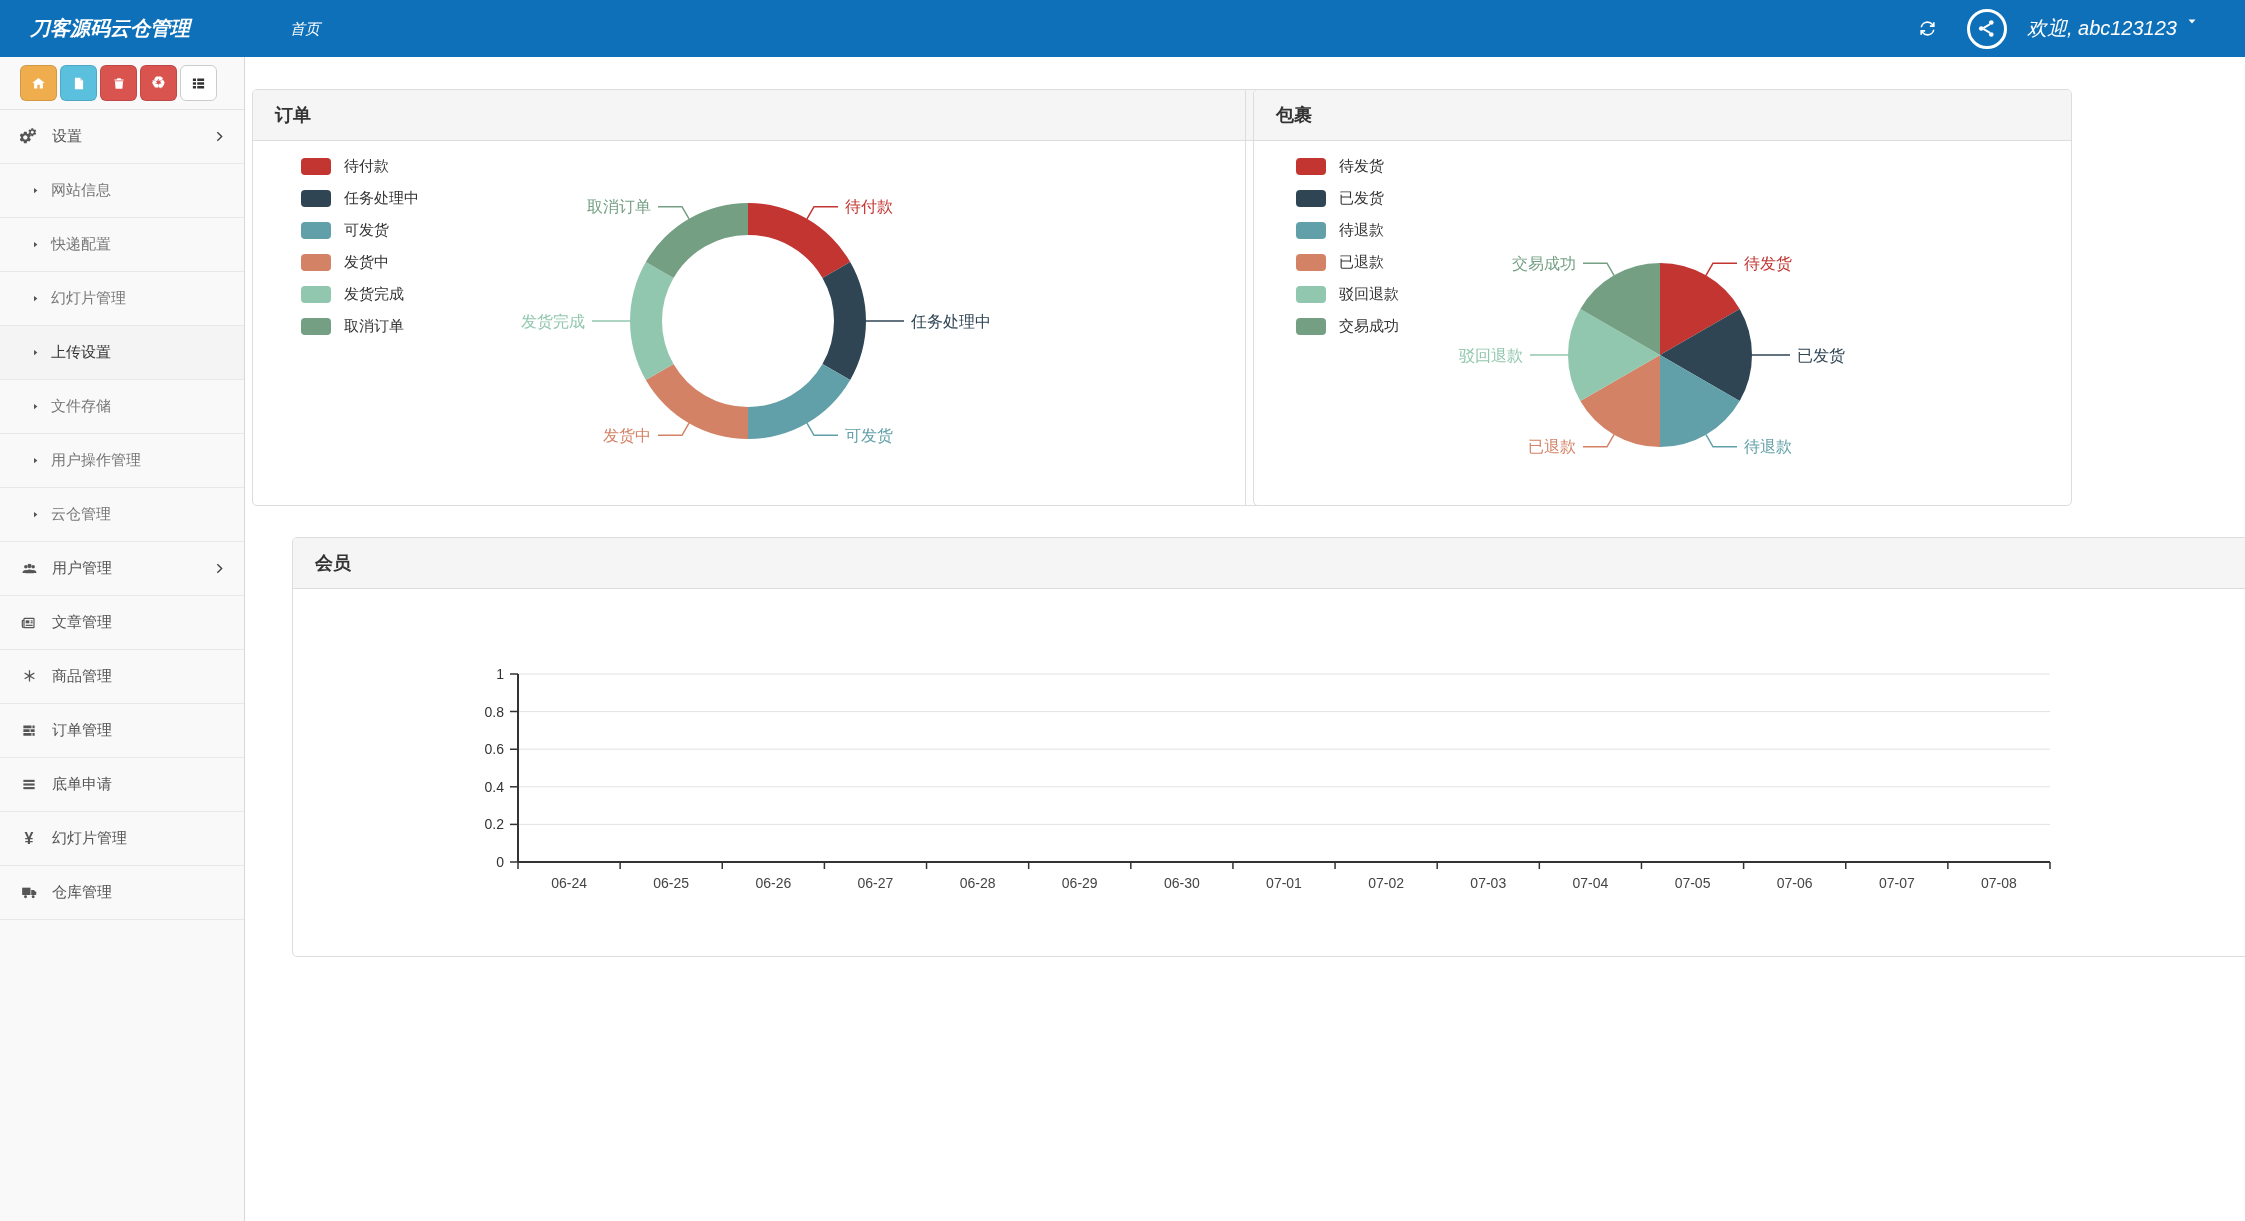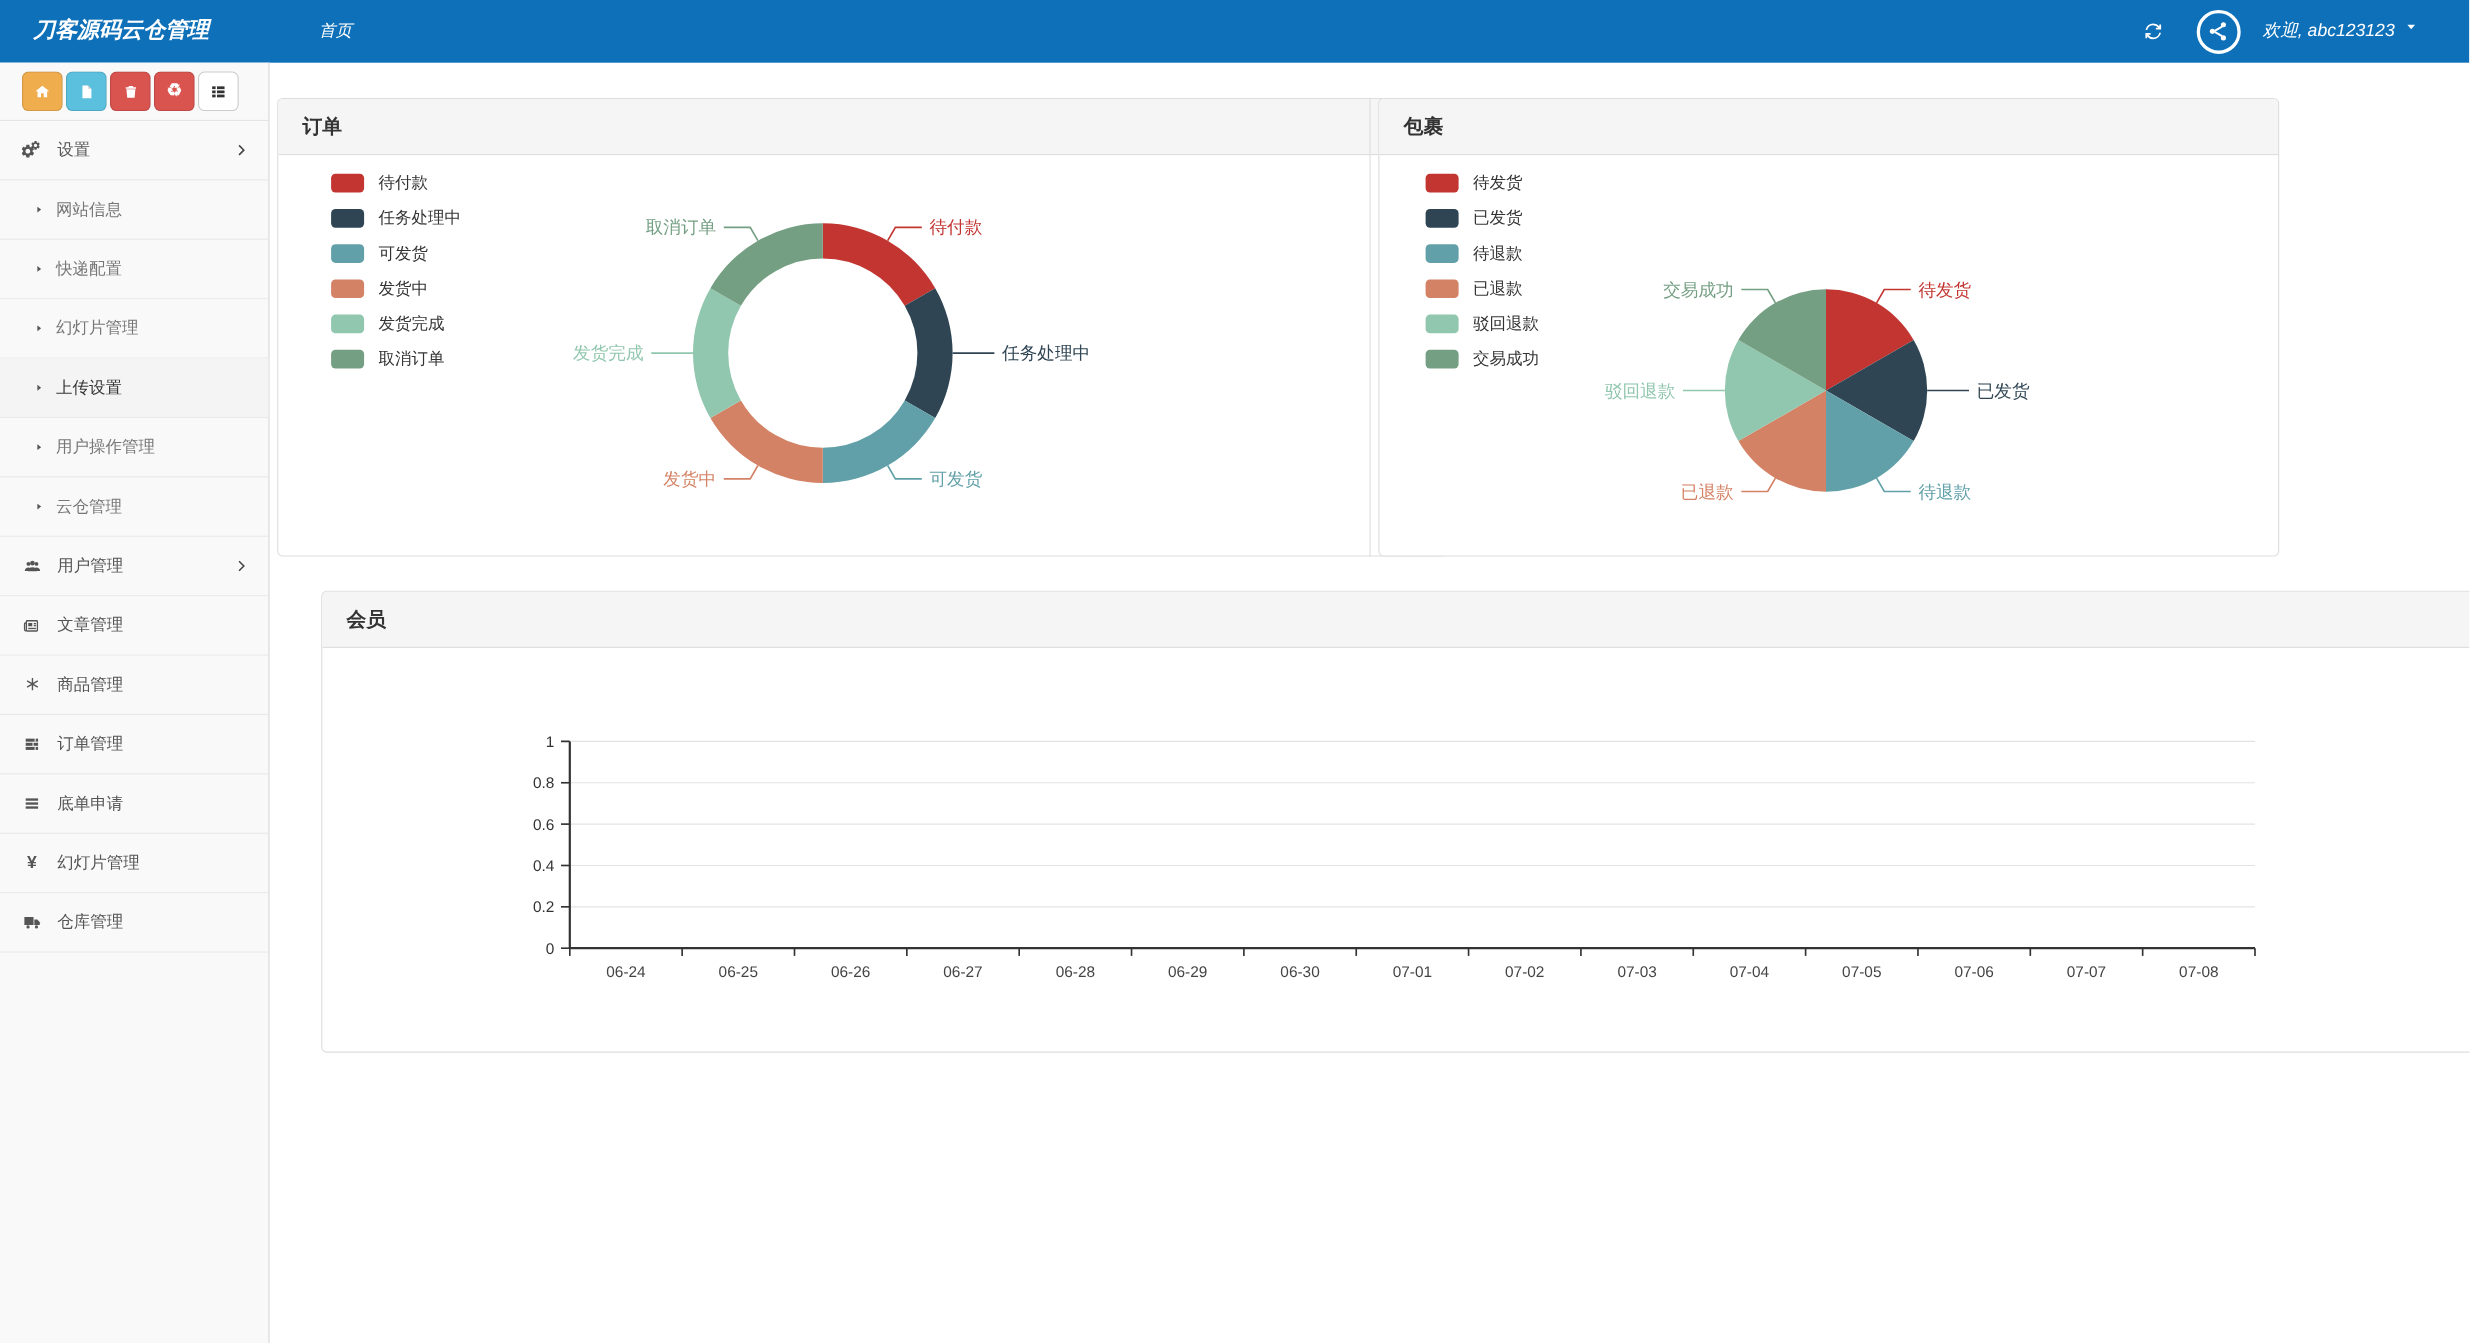--- a/index.html
+++ b/index.html
@@ -10,21 +10,21 @@
 
   
   .navbar{position:absolute;left:0;top:0;width:100%;height:57px;background:#0e70b8;}
   .brand{position:absolute;left:30px;top:0;line-height:57px;color:#fff;font-size:20px;font-weight:bold;cursor:pointer;}
   .nav-left{position:absolute;left:262px;top:0;height:57px;display:flex;}
   .nav-item{color:#fff;font-size:15px;line-height:57px;padding:0 28px;cursor:pointer;text-decoration:none;}
   .nav-right{position:absolute;right:47px;top:0;height:57px;display:flex;align-items:center;gap:20px;color:#fff;}
   .nav-icon-btn{background:none;border:none;color:#fff;padding:6px 10px;cursor:pointer;display:flex;}
   .avatar{width:40px;height:40px;border-radius:50%;border:3px solid #fff;box-sizing:border-box;
           display:flex;align-items:center;justify-content:center;color:#fff;cursor:pointer;}
-  .welcome{display:flex;align-items:flex-start;gap:9px;font-size:16px;cursor:pointer;}
+  .welcome{display:flex;align-items:flex-start;gap:9px;font-size:20px;cursor:pointer;}
 
   
   .sidebar{position:absolute;left:0;top:57px;bottom:0;width:245px;background:#f9f9f9;border-right:1px solid #d8d8d8;box-sizing:border-box;}
   .toolbar{display:flex;padding:8px 0 8px 20px;}
   .tb-btn{width:37px;height:36px;border-radius:6px;display:flex;align-items:center;justify-content:center;
           color:#fff;border:1px solid rgba(0,0,0,0.12);cursor:pointer;margin-right:3px;padding:0;}
   .tb-default{color:#333;border-color:#ccc;}
   .menu{list-style:none;margin:0;padding:0;border-top:1px solid #e4e4e4;}
   .menu-item{height:54px;display:flex;align-items:center;border-bottom:1px solid #e9e9e9;cursor:pointer;
              position:relative;font-size:15px;box-sizing:border-box;}
@@ -192,20 +192,28 @@
           </span>
           <span class="mi-label">幻灯片管理</span>
         </li>
         <li class="menu-item sub active">
           <span class="icon caret">
             <svg viewBox="0 0 24 24" width="9" height="9">
               <path fill="currentColor" d="M8 5l9 7-9 7z"></path>
             </svg>
           </span>
           <span class="mi-label">上传设置</span>
+        </li>
+        <li class="menu-item sub">
+          <span class="icon caret">
+            <svg viewBox="0 0 24 24" width="9" height="9">
+              <path fill="currentColor" d="M8 5l9 7-9 7z"></path>
+            </svg>
+          </span>
+          <span class="mi-label">文件存储</span>
         </li>
         <li class="menu-item sub">
           <span class="icon caret">
             <svg viewBox="0 0 24 24" width="9" height="9">
               <path fill="currentColor" d="M8 5l9 7-9 7z"></path>
             </svg>
           </span>
           <span class="mi-label">用户操作管理</span>
         </li>
         <li class="menu-item sub">

